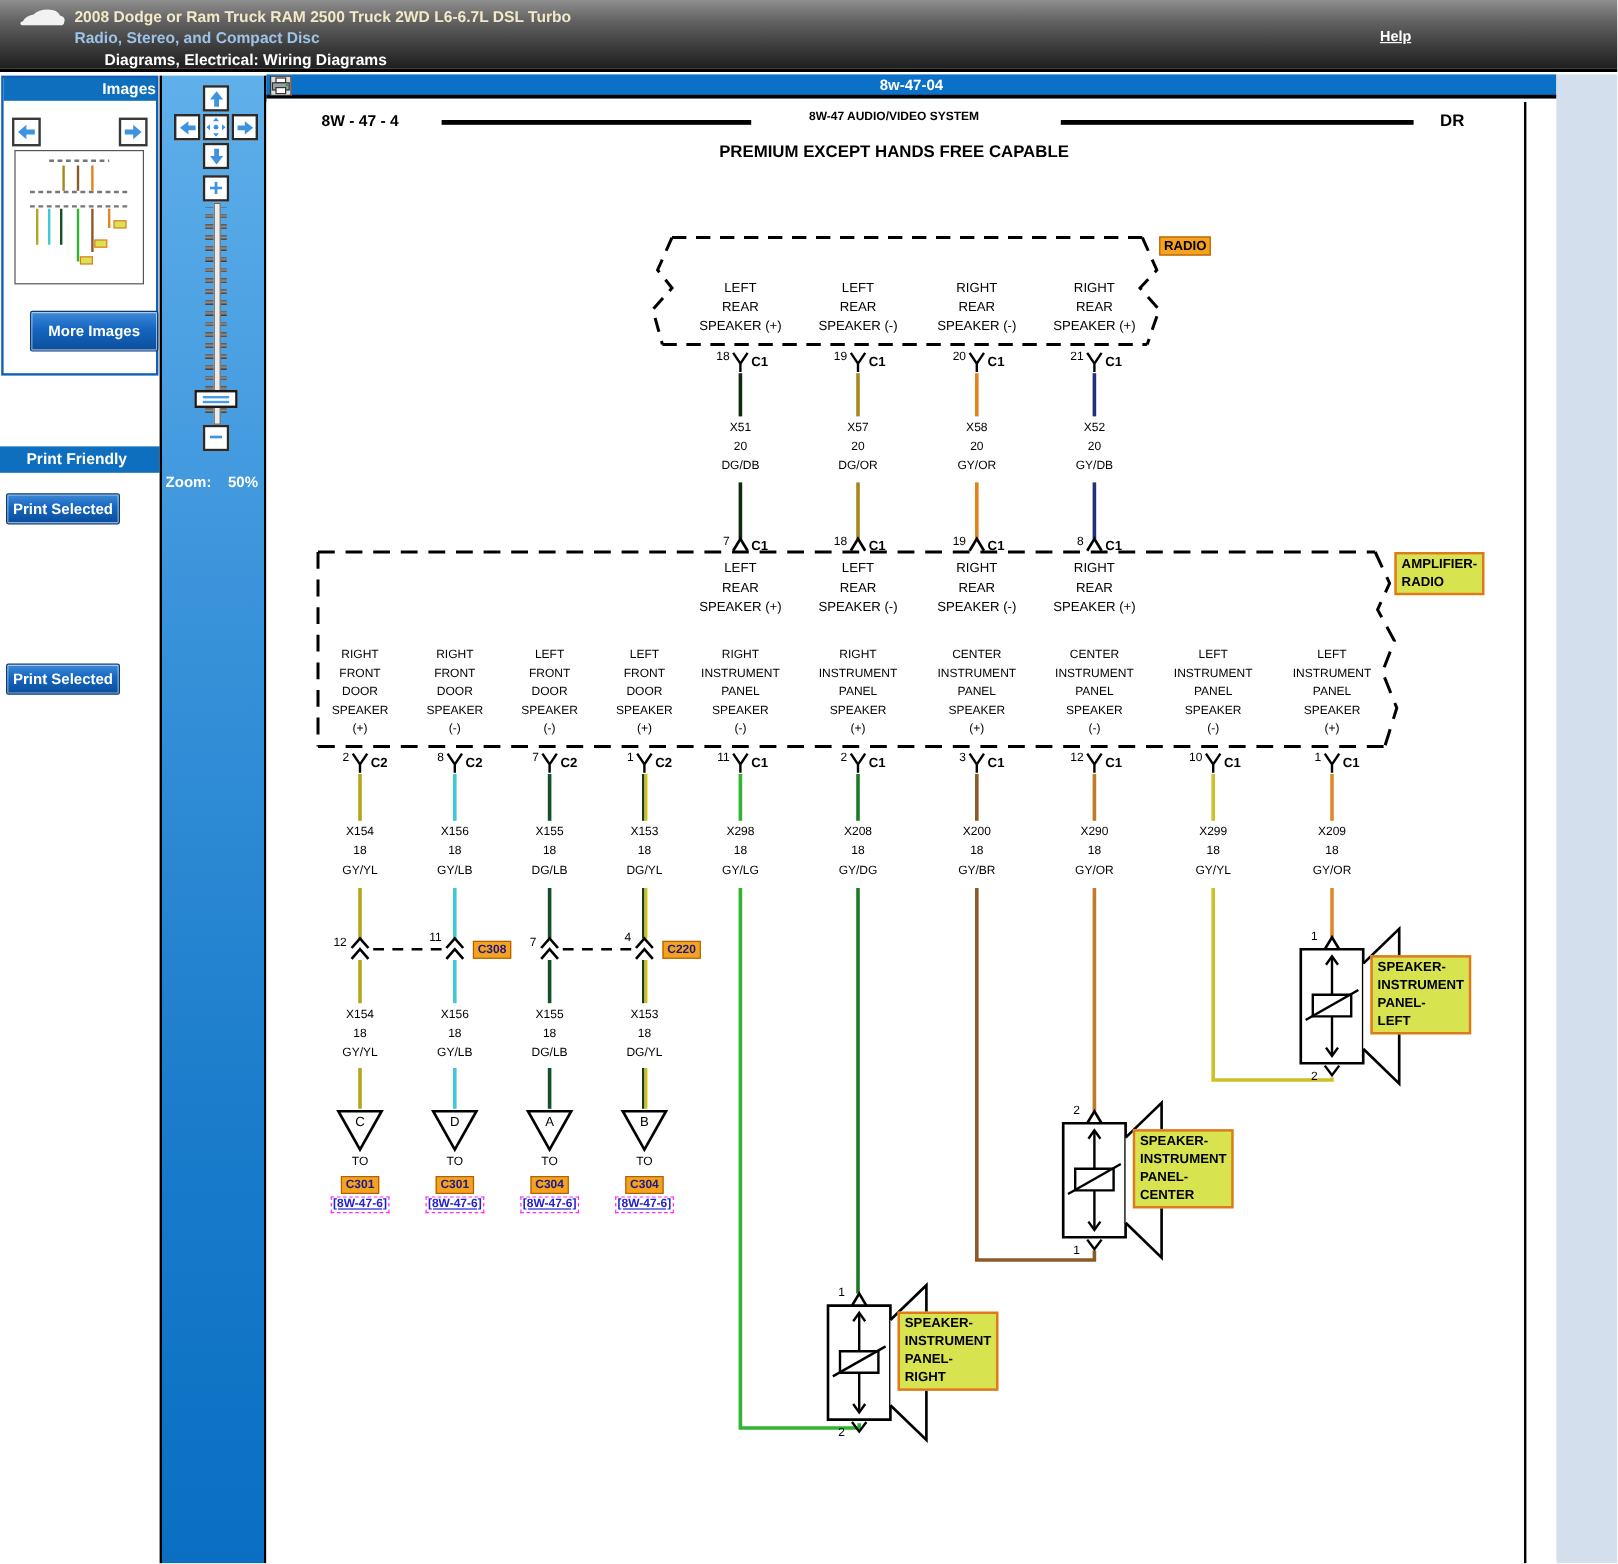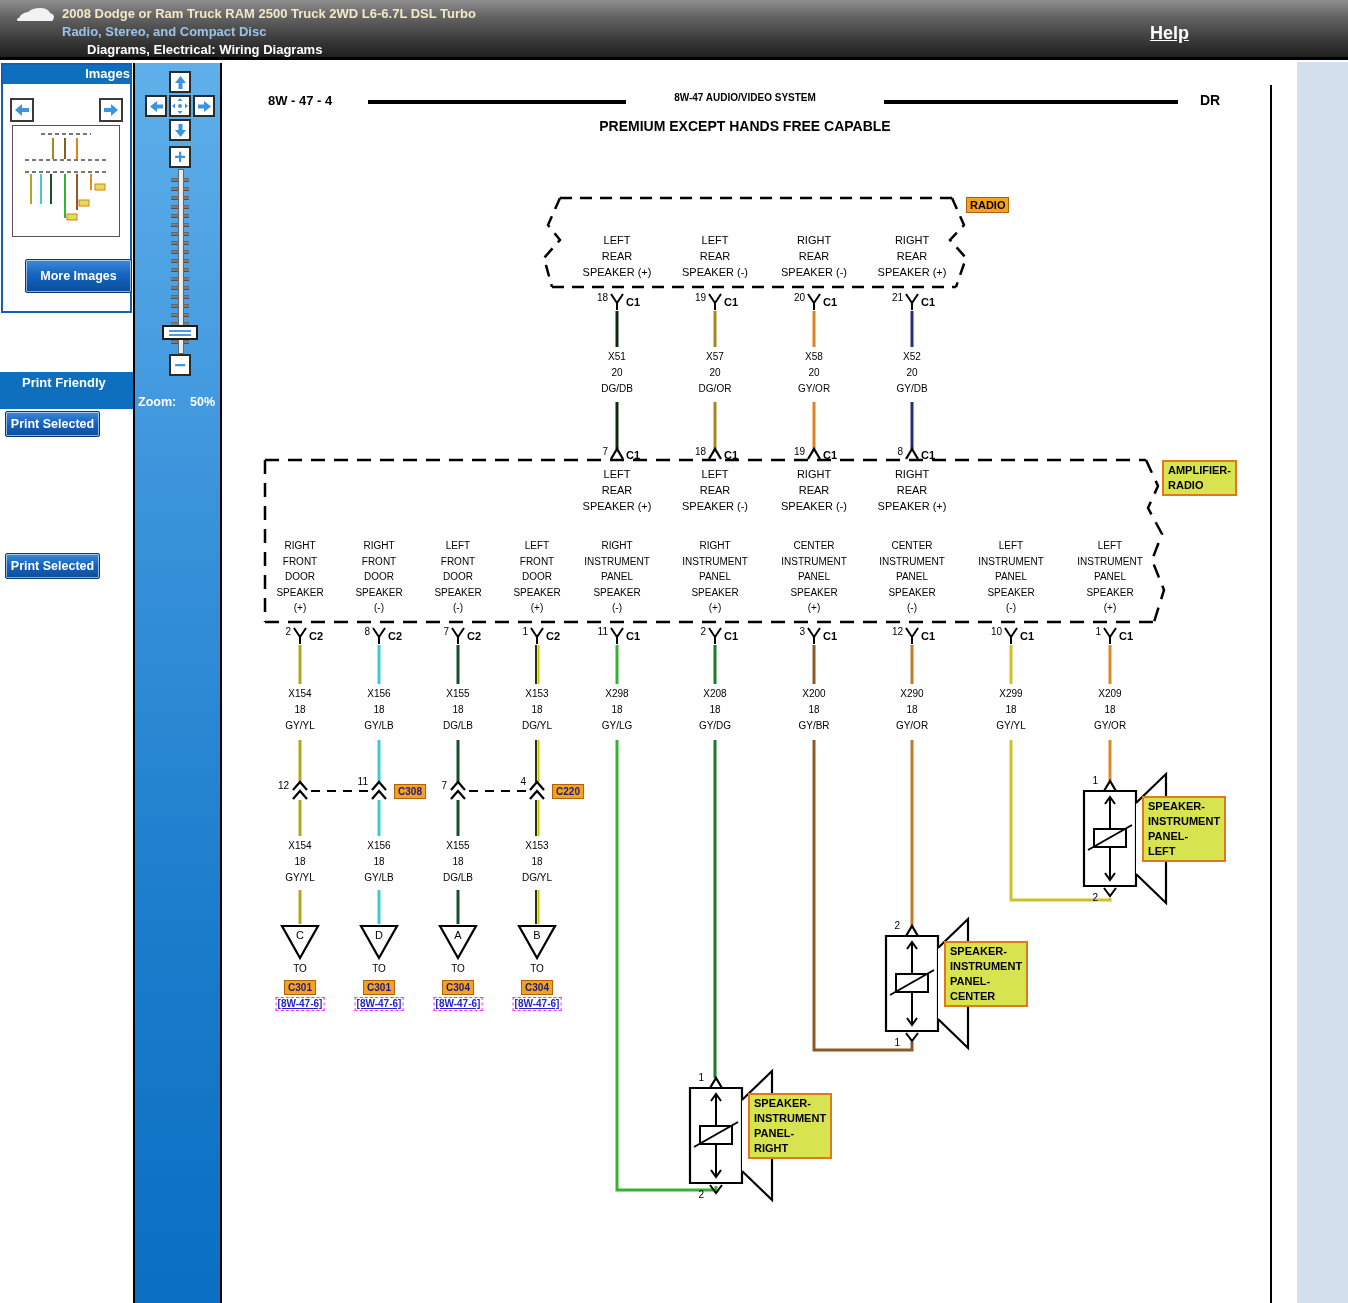--- a/index.html
+++ b/index.html
@@ -8,36 +8,36 @@
   #app { position:relative; width:1348px; height:1303px; overflow:hidden; background:#fff; }
 
   
   #top-header { position:absolute; left:0; top:0; width:1348px; height:60px;
     background:linear-gradient(180deg,#8f8f8f 0%,#636363 30%,#3a3a3a 70%,#1f1f1f 100%);
     border-bottom:3px solid #000; }
   .hdr-line { position:absolute; left:62px; font-weight:bold; font-size:13px; white-space:nowrap; }
   #hdr-line1 { top:6px; color:#f2e9c8; }
   #hdr-line2 { top:24px; color:#9dc3e6; }
   #hdr-line3 { top:42px; color:#ffffff;padding-left:25px; }
-  #help-link { position:absolute; left:1105px; top:23px; color:#fff; font-weight:bold; font-size:18px; text-decoration:underline; cursor:pointer;padding-left:45px; }
+  #help-link { position:absolute; left:1105px; top:23px; color:#fff; font-weight:bold; font-size:12px; text-decoration:underline; cursor:pointer;padding-left:45px; }
   #car-icon { position:absolute; left:16px; top:6px; }
 
   
   #sidebar { position:absolute; left:0; top:63px; width:133px; height:1240px; background:#fff; }
   #images-panel { position:absolute; left:1px; top:0px; width:131px; height:250px; border:2px solid #1060b8; background:#fff; }
   #images-title { height:19px; background:#0d6fbe; color:#fff; font-weight:bold; font-size:13px; text-align:right; line-height:18px; }
   .thumb-nav-btn { position:absolute; top:33px; width:24px; height:24px; background:#fff; border:2px solid #3a3a3a; cursor:pointer; display:flex; align-items:center; justify-content:center; }
   #thumb-prev { left:7px; } #thumb-next { left:96px; }
   #thumb1 { position:absolute; left:9px; top:60px; width:108px; height:112px; border:1px solid #555; background:#fff; cursor:pointer; }
   #more-images-btn { position:absolute; left:22px; top:194px; width:107px; height:34px; }
   .blue-btn { background:linear-gradient(180deg,#3e8ad8 0%,#1565c0 45%,#0b4e9b 100%);
     border:1px solid #083a75; box-shadow:inset 0 0 0 1px rgba(255,255,255,.55);
     color:#fff; font-weight:bold; font-size:12.5px; text-align:center; cursor:pointer;
     display:flex; align-items:center; justify-content:center; border-radius:2px; }
-  #print-friendly-bar { position:absolute; left:0; top:309px; width:133px; height:37px; background:#0d6fbe;
+  #print-friendly-bar { position:absolute; left:0; top:309px; width:133px; height:22px; background:#0d6fbe;
     color:#fff; font-weight:bold; font-size:13px; line-height:21px; padding-left:22px; }
   #print-selected-1 { position:absolute; left:5px; top:348px; width:95px; height:26px; }
   #thumb2 { position:absolute; left:8px; top:381px; width:80px; height:101px; border:1px solid #444; background:#fff; cursor:pointer; }
   #page-badge { position:absolute; left:0px; top:84px; background:#000; color:#fff; font-weight:bold; font-size:10.5px; padding:1px 4px; }
   #thumb2-checkbox { position:absolute; left:58px; top:85px; width:14px; height:14px; background:#fff; border:2px solid #333; cursor:pointer; }
   #print-selected-2 { position:absolute; left:5px; top:490px; width:95px; height:26px; }
 
   
   #zoom-col { position:absolute; left:133px; top:63px; width:89px; height:1240px;
     background:linear-gradient(180deg,#5fb0ea 0%,#3f97dd 30%,#1a7ccb 70%,#0a6fc2 100%);
@@ -179,20 +179,31 @@
       </div>
     <div id="slider-track"></div>
     <div id="slider-handle"></div>
     <div id="zoom-out-btn" class="pan-btn">
         <span class="pm-glyph">−</span>
       </div>
     <div id="zoom-label">Zoom:</div>
     <div id="zoom-value">50%</div>
   </div>
 
+  <div id="viewer-titlebar">
+    <div id="printer-btn">
+      <svg width="16" height="15" viewBox="0 0 16 15">
+        <rect x="4" y="1" width="8" height="4" fill="#fff" stroke="#333"></rect>
+        <rect x="1" y="5" width="14" height="6" fill="#9aa0a8" stroke="#333"></rect>
+        <rect x="4" y="9" width="8" height="5" fill="#fff" stroke="#333"></rect>
+        <circle cx="13" cy="7" r="1" fill="#2f9e2f"></circle>
+      </svg>
+    </div>
+    <div id="viewer-title">8w-47-04</div>
+  </div>
   <div id="right-band"></div>
   <div id="page"></div>
 
   <div id="diag-title-left" class="dtext">8W - 47 - 4</div>
   <div id="hrule1" class="hrule"></div>
   <div id="diag-title-main" class="dtext">8W-47 AUDIO/VIDEO SYSTEM</div>
   <div id="hrule2" class="hrule"></div>
   <div id="diag-title-right" class="dtext">DR</div>
   <div id="diag-subtitle" class="dtext">PREMIUM EXCEPT HANDS FREE CAPABLE</div>
 

